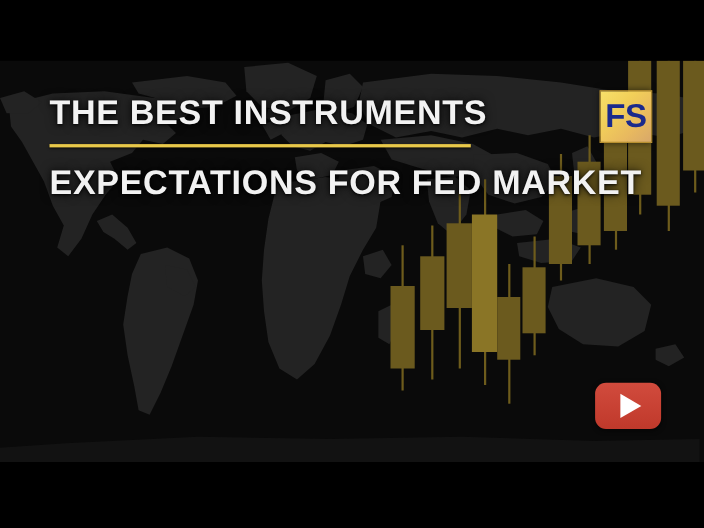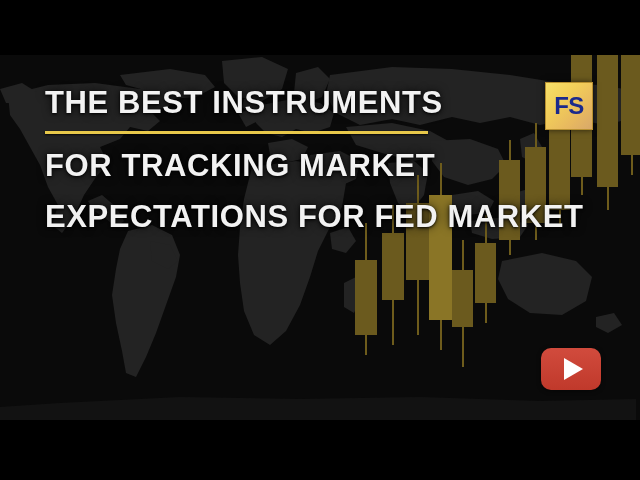--- a/index.html
+++ b/index.html
@@ -110,21 +110,21 @@
     border: 1px solid #b89030;
     display: flex;
     align-items: center;
     justify-content: center;
     box-shadow: 0 0 6px rgba(0,0,0,0.6);
   }
   .fs-logo-text {
     color: #1b2a8c;
     font-family: "Liberation Sans", sans-serif;
     font-weight: 700;
-    font-size: 24px;
+    font-size: 30px;
     letter-spacing: -0.5px;
     line-height: 1;
   }
 
   
   .yt-play {
     position: absolute;
     left: 541px;
     top: 348px;
     width: 60px;
@@ -243,21 +243,20 @@
 
       <div class="candle-wick" style="left:631px; top:0px; height:120px;"></div>
       <div class="candle-body" style="left:621px; top:0px; width:19px; height:100px;"></div>
     </div>
 
   </div>
 
   <div class="title-block">
     <div class="title-line">THE BEST INSTRUMENTS</div>
     <div class="title-rule"></div>
-    <div class="title-line">FOR TRACKING MARKET</div>
     <div class="title-line">EXPECTATIONS FOR FED MARKET</div>
   </div>
 
   <div class="fs-logo">
     <span class="fs-logo-text">FS</span>
   </div>
 
   <div class="yt-play">
     <div class="yt-triangle"></div>
   </div>

